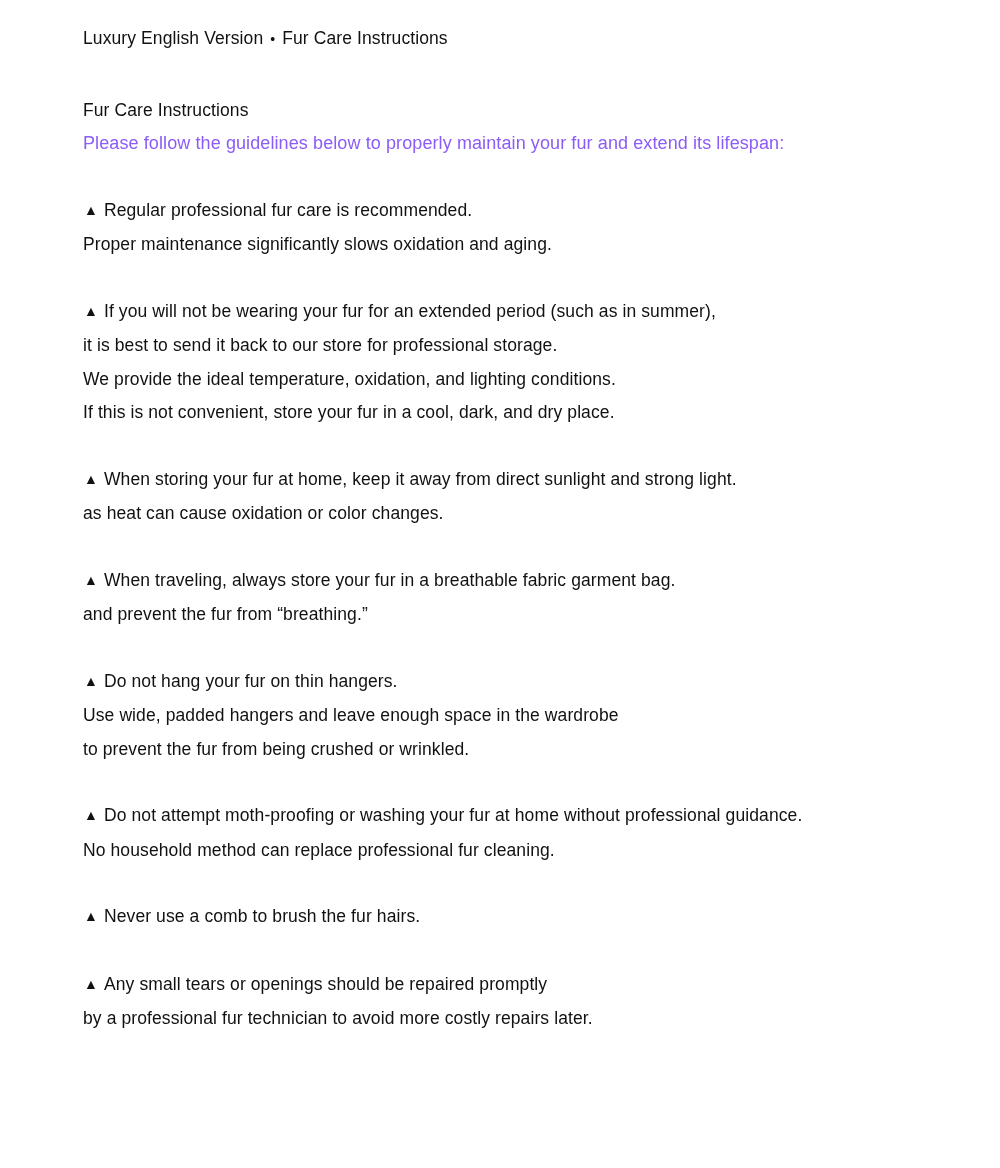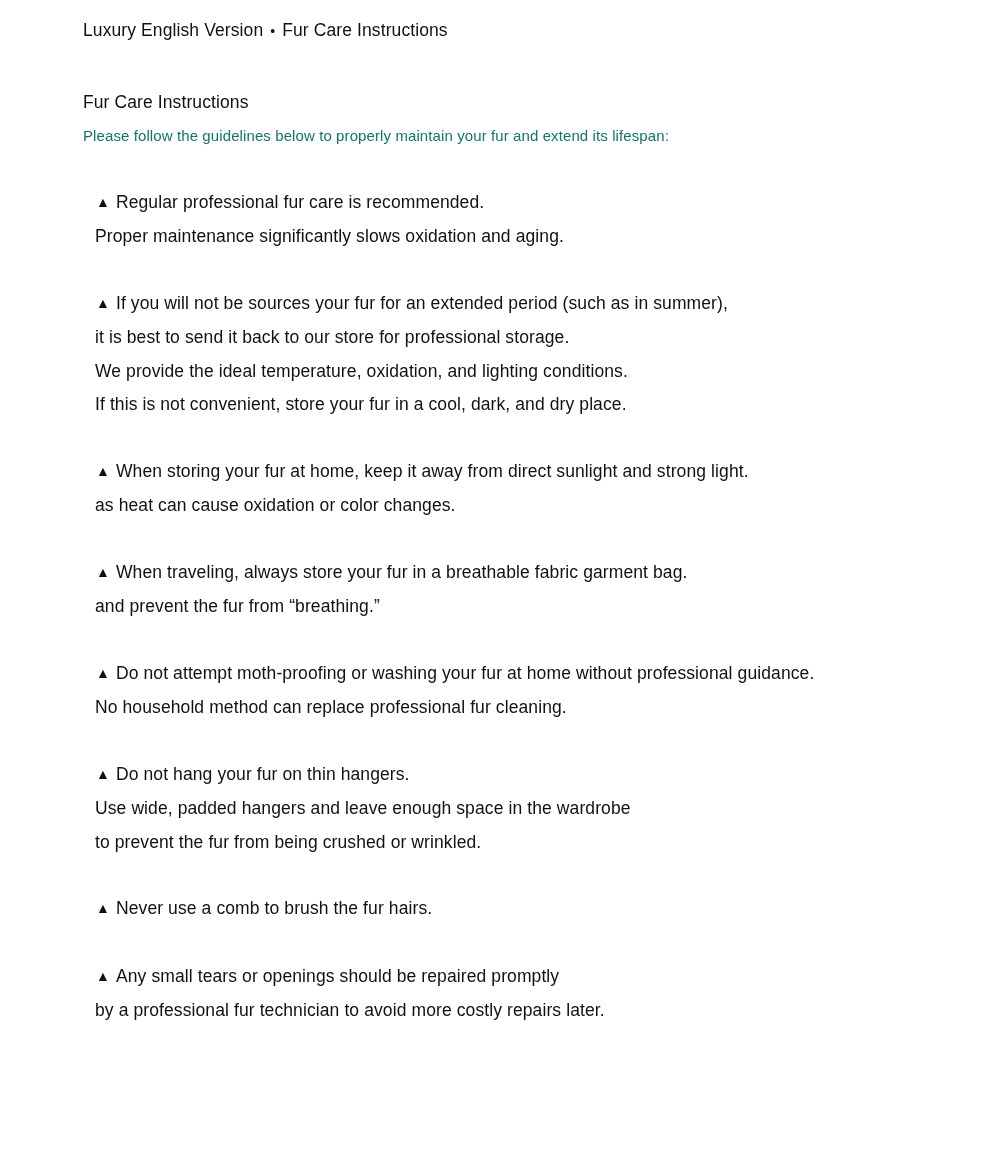--- a/index.html
+++ b/index.html
@@ -12,21 +12,21 @@
     height: 1168px;
     font-family: "Liberation Sans", sans-serif;
     color: #111111;
     -webkit-font-smoothing: antialiased;
   }
   .page {
     position: relative;
     width: 884px;
     height: 1168px;
     box-sizing: border-box;
-    padding: 8px 60px;
+    padding: 16px 60px;
     overflow: hidden;
   }
   .breadcrumb {
     font-size: 17.5px;
     line-height: 1.4;
     color: #111111;
     padding-top: 10px;
     padding-left: 23px;
     letter-spacing: 0.1px;
   }
@@ -40,28 +40,27 @@
     padding-left: 23px;
     padding-top: 43px;
   }
   .doc-title {
     font-size: 17.5px;
     line-height: 33.5px;
     color: #111111;
     letter-spacing: 0.1px;
   }
   .intro {
-    font-size: 15px;
+    font-size: 18px;
     line-height: 33.5px;
-    color: #0f766e;
+    color: #8b5cf6;
     letter-spacing: 0.1px;
   }
   .block {
     margin-top: 33px;
-    margin-left: 12px;
   }
   .line {
     font-size: 17.5px;
     line-height: 33.5px;
     color: #111111;
     letter-spacing: 0.1px;
     white-space: nowrap;
   }
   .line.bullet {
     padding-left: 0;
@@ -86,45 +85,45 @@
   <div class="doc-body">
     <div class="doc-title">Fur Care Instructions</div>
     <div class="intro">Please follow the guidelines below to properly maintain your fur and extend its lifespan:</div>
 
     <div class="block">
       <div class="line bullet"><span class="tri">▲</span><span>Regular professional fur care is recommended.</span></div>
       <div class="line"><span>Proper maintenance significantly slows oxidation and aging.</span></div>
     </div>
 
     <div class="block">
-      <div class="line bullet"><span class="tri">▲</span><span>If you will not be sources your fur for an extended period (such as in summer),</span></div>
+      <div class="line bullet"><span class="tri">▲</span><span>If you will not be wearing your fur for an extended period (such as in summer),</span></div>
       <div class="line"><span>it is best to send it back to our store for professional storage.</span></div>
       <div class="line"><span>We provide the ideal temperature, oxidation, and lighting conditions.</span></div>
       <div class="line"><span>If this is not convenient, store your fur in a cool, dark, and dry place.</span></div>
     </div>
 
     <div class="block">
       <div class="line bullet"><span class="tri">▲</span><span>When storing your fur at home, keep it away from direct sunlight and strong light.</span></div>
       <div class="line"><span>as heat can cause oxidation or color changes.</span></div>
     </div>
 
     <div class="block">
       <div class="line bullet"><span class="tri">▲</span><span>When traveling, always store your fur in a breathable fabric garment bag.</span></div>
       <div class="line"><span>and prevent the fur from “breathing.”</span></div>
     </div>
 
     <div class="block">
-      <div class="line bullet"><span class="tri">▲</span><span>Do not attempt moth-proofing or washing your fur at home without professional guidance.</span></div>
-      <div class="line"><span>No household method can replace professional fur cleaning.</span></div>
+      <div class="line bullet"><span class="tri">▲</span><span>Do not hang your fur on thin hangers.</span></div>
+      <div class="line"><span>Use wide, padded hangers and leave enough space in the wardrobe</span></div>
+      <div class="line"><span>to prevent the fur from being crushed or wrinkled.</span></div>
     </div>
 
     <div class="block">
-      <div class="line bullet"><span class="tri">▲</span><span>Do not hang your fur on thin hangers.</span></div>
-      <div class="line"><span>Use wide, padded hangers and leave enough space in the wardrobe</span></div>
-      <div class="line"><span>to prevent the fur from being crushed or wrinkled.</span></div>
+      <div class="line bullet"><span class="tri">▲</span><span>Do not attempt moth-proofing or washing your fur at home without professional guidance.</span></div>
+      <div class="line"><span>No household method can replace professional fur cleaning.</span></div>
     </div>
 
     <div class="block">
       <div class="line bullet"><span class="tri">▲</span><span>Never use a comb to brush the fur hairs.</span></div>
     </div>
 
     <div class="block">
       <div class="line bullet"><span class="tri">▲</span><span>Any small tears or openings should be repaired promptly</span></div>
       <div class="line"><span>by a professional fur technician to avoid more costly repairs later.</span></div>
     </div>

